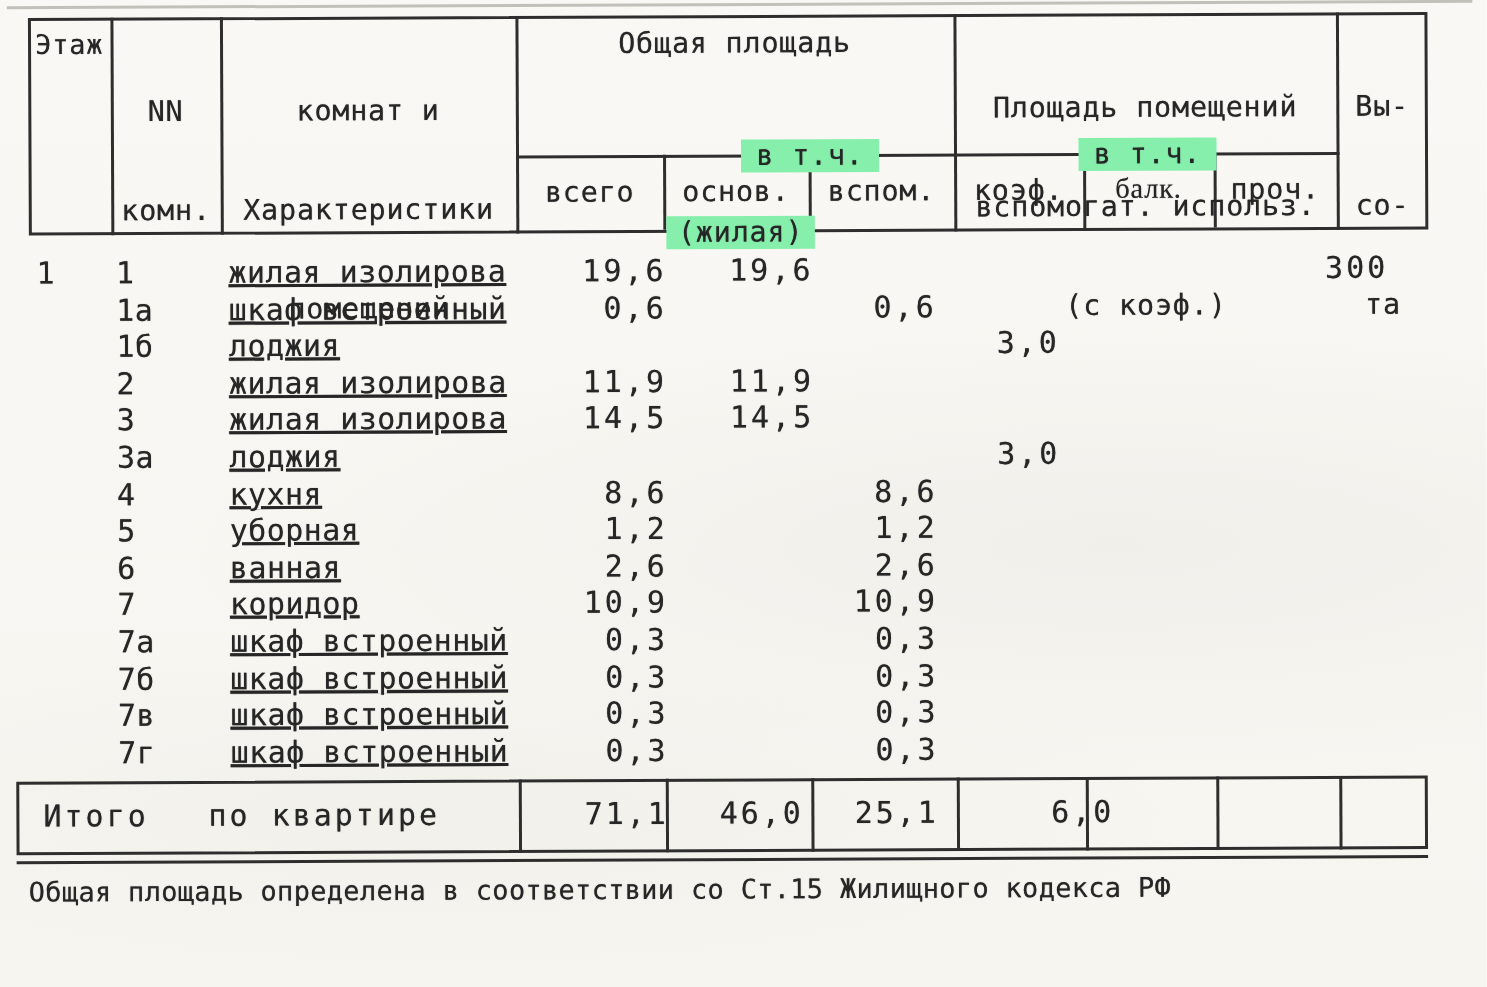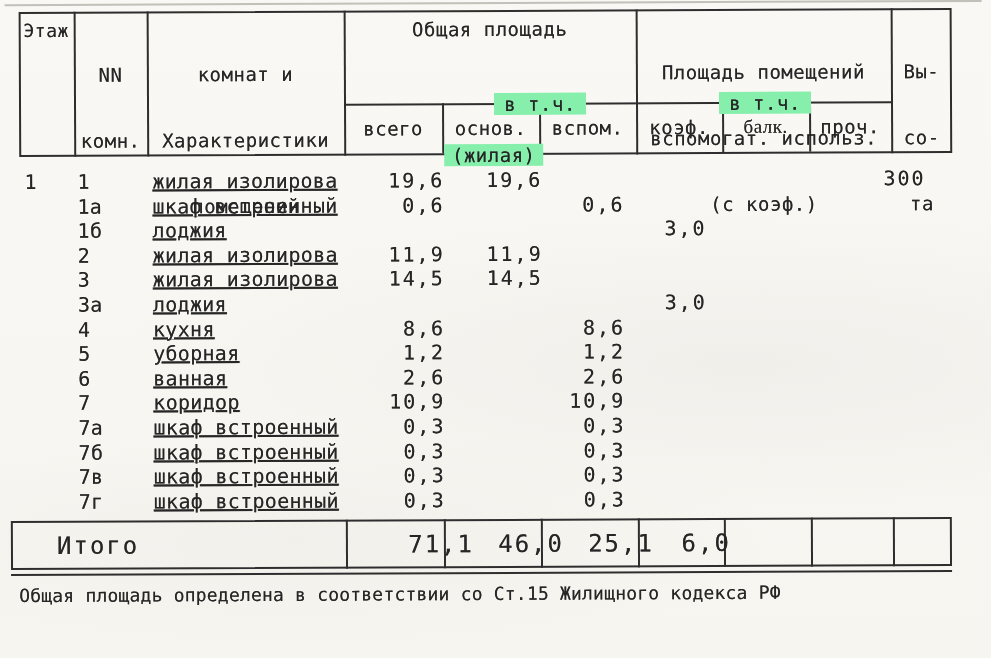--- a/index.html
+++ b/index.html
@@ -24,22 +24,22 @@
        text-shadow:0 0 .6px rgba(30,30,30,.65);z-index:2;}
   .cell{position:absolute;white-space:pre;}
   .c-floor{left:25px;width:30px;}
   .c-num{left:78px;width:62px;}
   .c-name{left:153px;width:200px;text-decoration:underline;}
   .c-vsego{left:348px;width:97px;text-align:right;letter-spacing:2px;}
   .c-osnov{left:448px;width:95px;text-align:right;letter-spacing:2px;}
   .c-vspom{left:540px;width:85px;text-align:right;letter-spacing:2px;}
   .c-lodzh{left:640px;width:67px;text-align:right;letter-spacing:2px;}
   .c-height{left:884px;width:64px;letter-spacing:2px;}
-  .tot{position:absolute;z-index:2;font-size:24px;letter-spacing:2px;white-space:pre;
-       text-shadow:0 0 .6px rgba(30,30,30,.65);margin-left:28px;}
+  .tot{position:absolute;z-index:2;font-size:20px;letter-spacing:2px;white-space:pre;
+       text-shadow:0 0 .6px rgba(30,30,30,.65);}
   .tot.txt{letter-spacing:2px;}
   .footer{position:absolute;left:18px;top:583px;width:965px;font-size:18px;letter-spacing:.2px;
           z-index:2;white-space:pre;text-shadow:0 0 .6px rgba(30,30,30,.65);}
 </style>
 </head>
 <body>
 
 <div class="sheet">
 
   <div class="artifact" style="left:6px;top:2px;width:977px;height:2px;"></div>
@@ -183,20 +183,21 @@
   <div class="ln" style="left:10px;top:572px;width:941px;height:2px;"></div>
   <div class="ln" style="left:345px;top:519px;width:2px;height:49px;"></div>
   <div class="ln" style="left:443px;top:519px;width:2px;height:49px;"></div>
   <div class="ln" style="left:540px;top:519px;width:2px;height:49px;"></div>
   <div class="ln" style="left:637px;top:519px;width:2px;height:49px;"></div>
   <div class="ln" style="left:723px;top:519px;width:2px;height:49px;"></div>
   <div class="ln" style="left:810px;top:519px;width:2px;height:49px;"></div>
   <div class="ln" style="left:892px;top:519px;width:2px;height:49px;"></div>
 
   <div class="tot txt" style="left:28px;top:530px;">Итого</div>
+  <div class="tot txt" style="left:138px;top:530px;">по квартире</div>
   <div class="tot" style="left:350px;top:530px;width:95px;text-align:right;">71,1</div>
   <div class="tot" style="left:447px;top:530px;width:88px;text-align:right;">46,0</div>
   <div class="tot" style="left:542px;top:530px;width:83px;text-align:right;">25,1</div>
-  <div class="tot" style="left:639px;top:530px;width:63px;text-align:right;">6,0</div>
+  <div class="tot" style="left:639px;top:530px;width:63px;text-align:right;padding-left:40px;">6,0</div>
 
   <div class="footer">Общая площадь определена в соответствии со Ст.15 Жилищного кодекса РФ</div>
 
 </div>
 
 </body></html>

